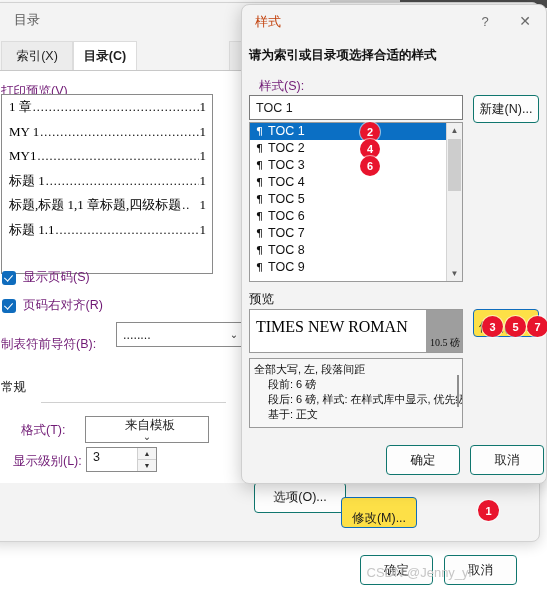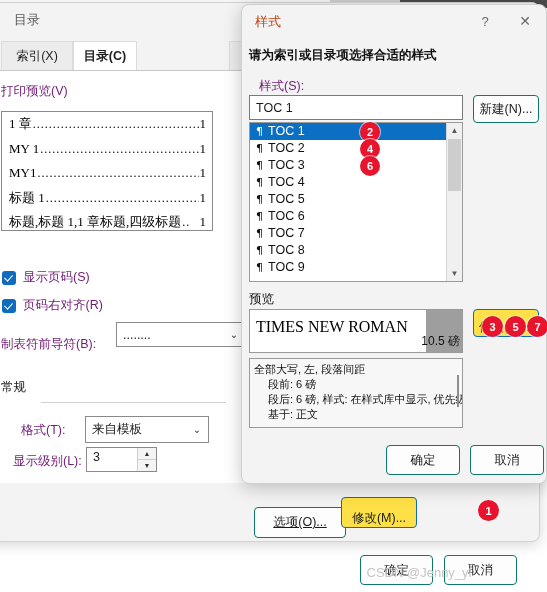--- a/index.html
+++ b/index.html
@@ -64,21 +64,21 @@
     position: absolute; left: 0; top: 67px; right: 0; bottom: 58px;
     background: #ffffff;
     border-top: 1px solid #c8c8c8;
   }
 
   .lbl {
     position: absolute; font-size: 12.5px; color: #701a75; white-space: nowrap;
   }
 
   .preview-box {
-    position: absolute; left: 12px; top: 40px; width: 212px; height: 120px;
+    position: absolute; left: 12px; top: 23px; width: 212px; height: 180px;
     border: 1px solid #8a8a8a; background: #ffffff; box-sizing: border-box;
     overflow: hidden;
   }
   .pv-row {
     position: relative; height: 24.5px; line-height: 24.5px;
     font-family: "Liberation Serif", "DejaVu Serif", serif;
     font-size: 13px; color: #000;
     padding: 0 6px 0 7px;
     display: flex; align-items: baseline;
     white-space: nowrap; overflow: hidden;
@@ -213,21 +213,21 @@
     position: absolute; left: 6px; top: 8px;
     font-family: "Liberation Serif", "DejaVu Serif", serif;
     font-size: 16px; color: #000; letter-spacing: 0px; white-space: nowrap;
   }
   .font-preview .fp-size-bg {
     position: absolute; right: 0; top: 0; width: 36px; height: 100%;
     background: #9e9e9e;
   }
   .font-preview .fp-size {
     position: absolute; right: 2px; bottom: 2px;
-    font-size: 12px; color: #111; white-space: nowrap;
+    font-size: 10px; color: #111; white-space: nowrap; font-family: Liberation Serif, serif;
   }
 
   .desc-box {
     position: absolute; left: 249px; top: 358px; width: 214px; height: 70px;
     border: 1px solid #9a9a9a; background: #f7f7f7; box-sizing: border-box;
     overflow: hidden; padding: 3px 4px 0 4px;
   }
   .desc-box .d {
     font-size: 11px; color: #111; line-height: 15px; white-space: nowrap;
   }
@@ -325,36 +325,36 @@
       <div class="lbl" style="left:12px; top:265px;">制表符前导符(B):</div>
       <div class="combo" style="left:127px; top:251px; width:130px; height:25px;">
         <span class="cval">........</span>
         <span class="carrow">⌄</span>
       </div>
 
       <div class="sep-label" style="left:12px; top:308px; padding-right:6px;text-align:right;">常规</div>
       <div class="sep-line" style="left:52px; top:331px; width:185px;"></div>
 
       <div class="lbl" style="left:32px; top:351px;">格式(T):</div>
-      <div class="combo" style="left:96px; top:345px; width:124px; height:27px;">
+      <div class="combo" style="left:96px; top:345px; width:124px; height:27px;flex-direction:column;">
         <span class="cval">来自模板</span>
         <span class="carrow">⌄</span>
       </div>
 
       <div class="lbl" style="left:24px; top:382px;">显示级别(L):</div>
       <div class="spin" style="left:97px; top:376px; width:71px; height:25px;">
         <span class="sval">3</span>
         <span class="sbtns">
           <span class="sb">▲</span>
           <span class="sb">▼</span>
         </span>
       </div>
     </div>
 
-    <div class="btn" style="left:265px; top:504px; width:92px; height:31px;text-decoration:underline;">
+    <div class="btn" style="left:265px; top:479px; width:92px; height:31px;">
       <span>选项(O)...</span>
     </div>
     <div class="btn primary" style="left:352px; top:494px; width:76px; height:31px;">
       <span>修改(M)...</span>
     </div>
   </div>
 
   <div class="btn" style="left:360px; top:555px; width:73px; height:30px;">
     <span>确定</span>
   </div>

